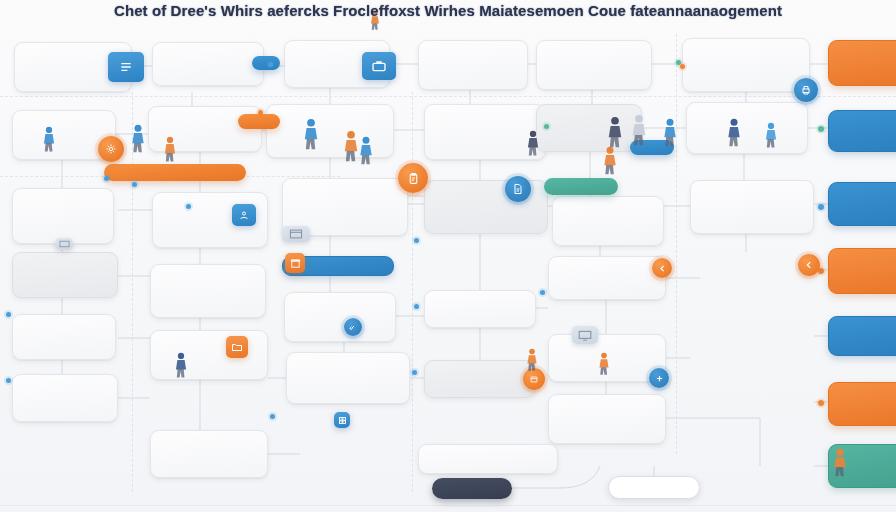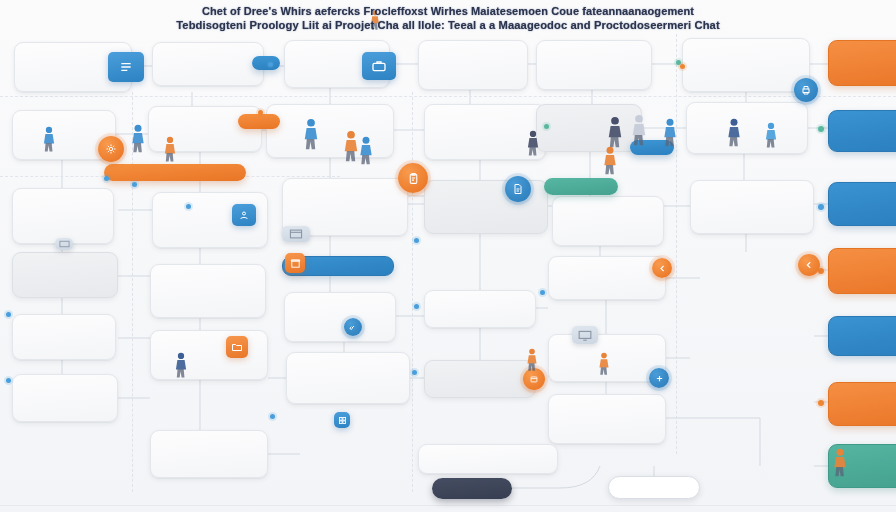--- a/index.html
+++ b/index.html
@@ -25,21 +25,21 @@
     text-align:center; z-index:40;
   }
   .hdr .ln {
     display:block;
     color:#2c3550;
     font-weight:700;
     letter-spacing:.1px;
     text-shadow:0 0 1.1px rgba(44,53,80,.55), 0 0 2.4px rgba(180,188,205,.55);
     filter: blur(.22px);
   }
-  .hdr .l1 { font-size:11px; line-height:14px; }
+  .hdr .l1 { font-size:15px; line-height:14px; }
   .hdr .l2 { font-size:11.2px; line-height:14px; }
 
   
   .card {
     position:absolute;
     border-radius:9px;
     padding:6px 8px 7px 9px;
     overflow:hidden;
     z-index:12;
   }
@@ -210,21 +210,20 @@
       <path d="M394,204 H424"></path>
       <path d="M394,316 H424"></path>
       <path d="M548,376 H588"></path>
       <path d="M666,358 H690"></path>
       <path d="M814,466 H828"></path>
     </g>
   </svg>
 
   <div class="hdr">
     <span class="ln l1">Chet of Dree's Whirs aefercks Frocleffoxst Wirhes Maiatesemoen Coue fateannaanaogement</span>
-    <span class="ln l2">Tebdisogteni Proology Liit ai Proojet Cha all Ilole: Teeal a a Maaageodoc and Proctodoseermeri Chat</span>
   </div>
 
   <div id="cards-layer">
       <div class="card light" style="left: 14px; top: 42px; width: 118px; height: 50px;">
         <div class="c-title"></div>
         <ul class="bullets">
           <li></li>
           <li></li>
           <li></li>
           <li></li>

